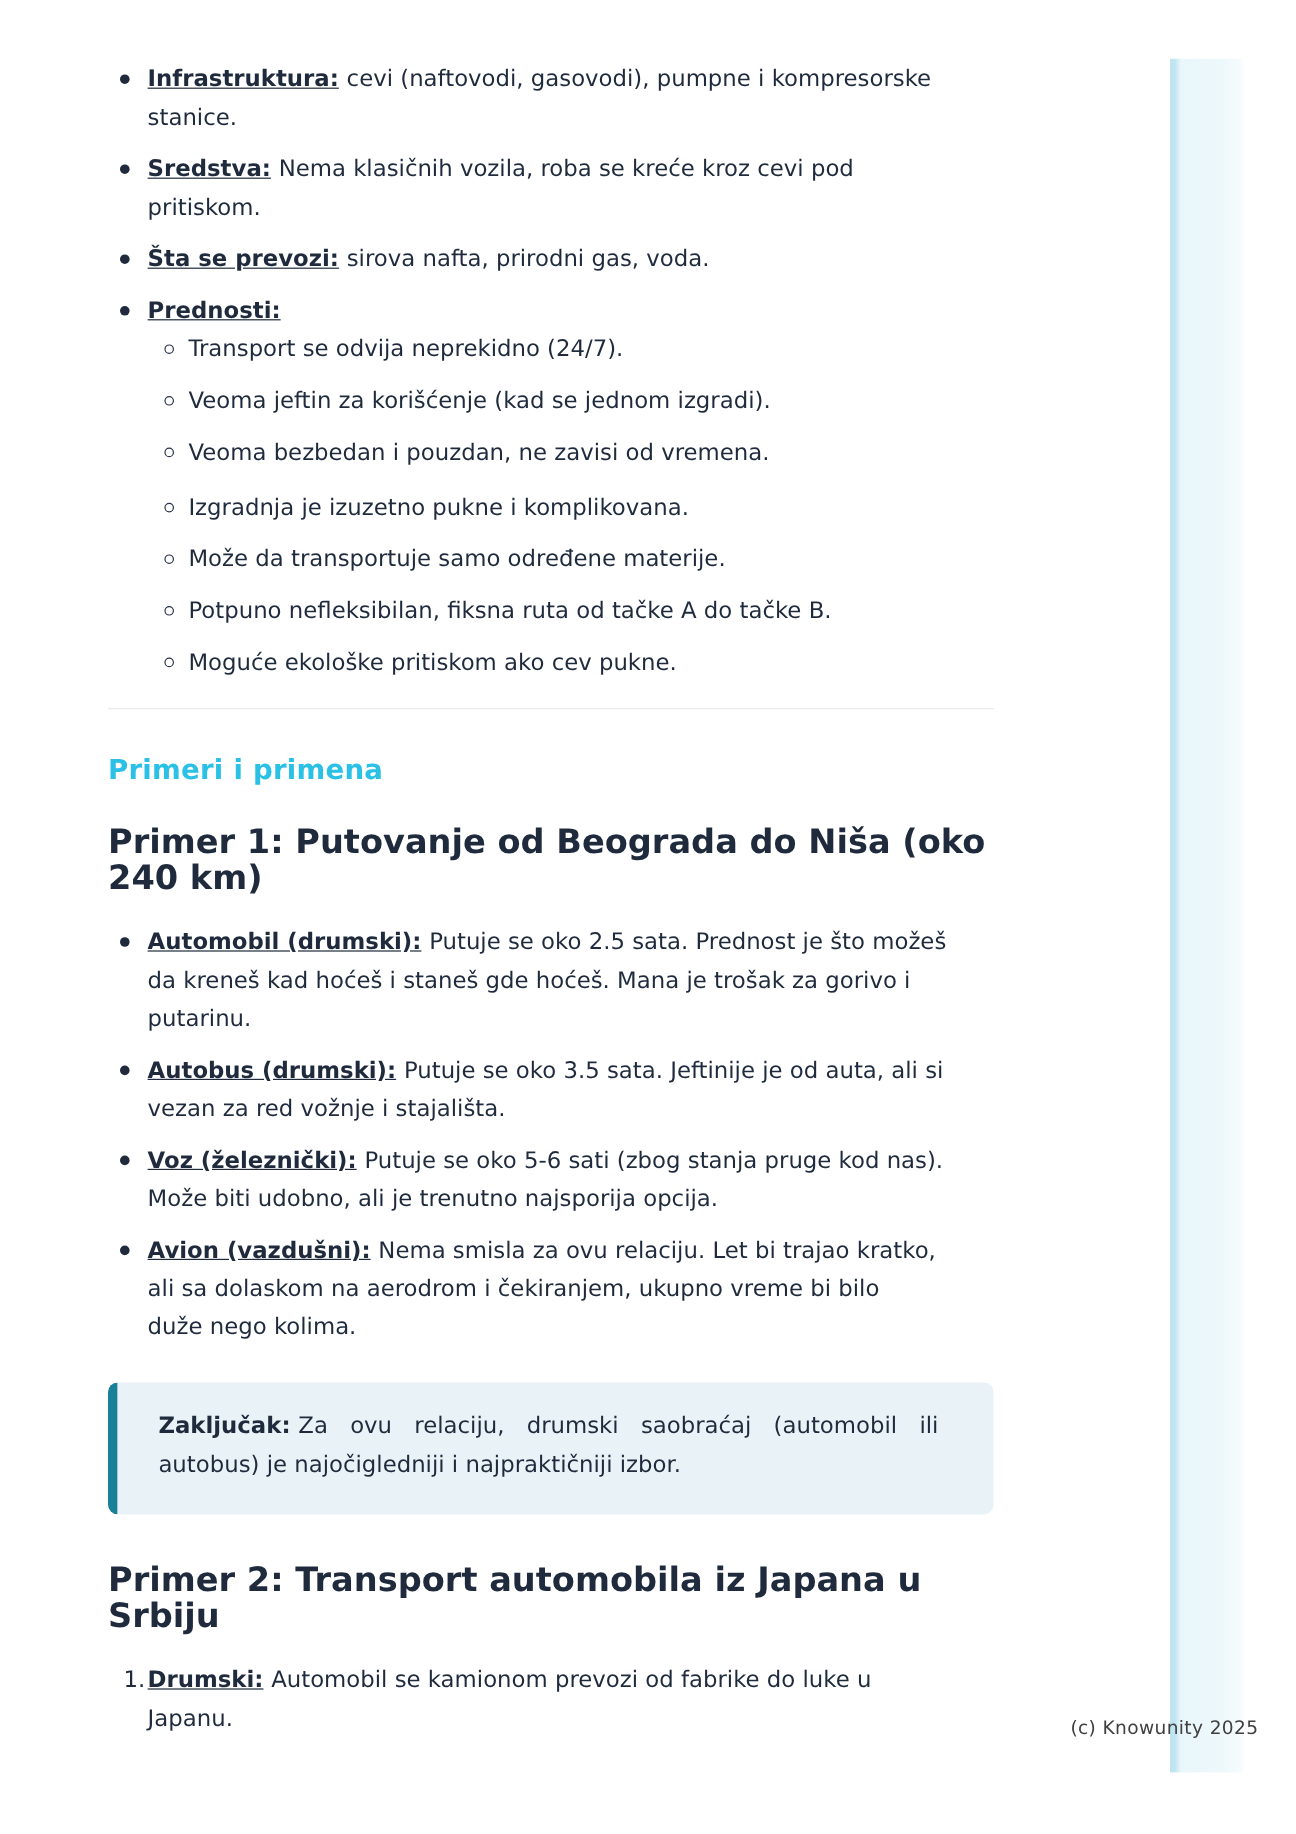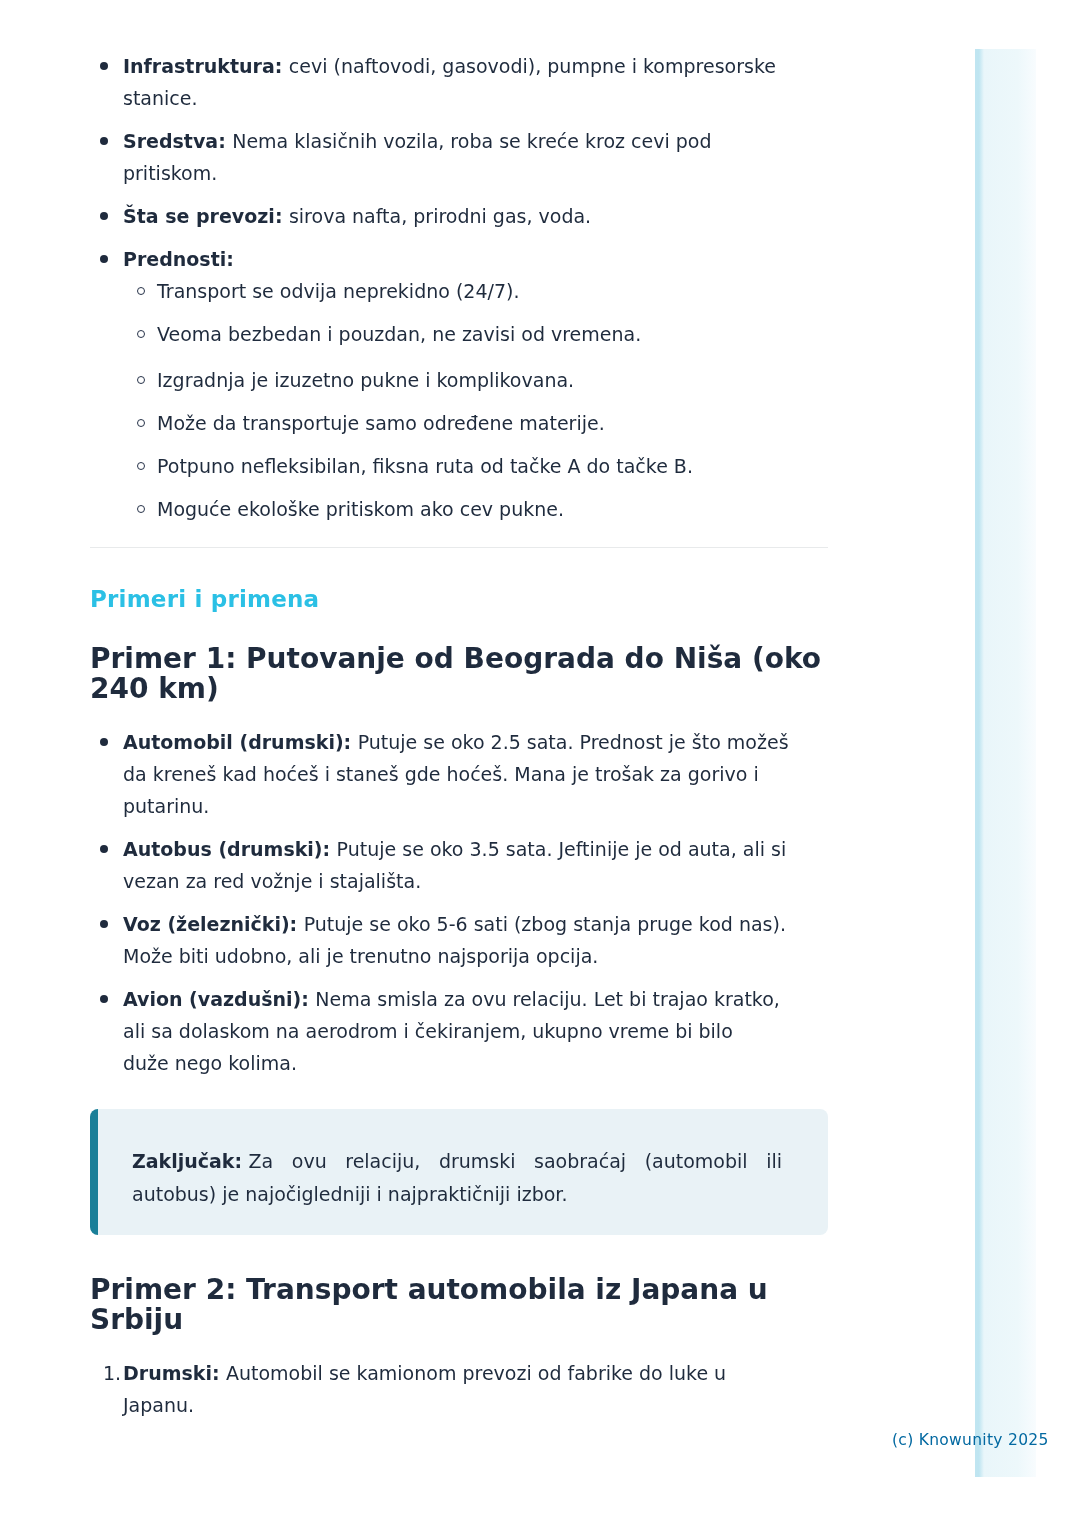--- a/index.html
+++ b/index.html
@@ -21,37 +21,37 @@
     font-size:19px; line-height:32px;
   }
   .li { display:flex; margin-bottom:11px; }
   .has-sub { margin-bottom:0; }
   .mk  { flex:0 0 33px; }
   .mk2 { flex:0 0 23px; }
   .dot  { display:block; width:8px; height:8px; border-radius:50%; background:#1f2b3d; margin:12px 0 0 10px; }
   .ring { display:block; width:8px; height:8px; border-radius:50%; border:1.6px solid #27334a; margin:12px 0 0 3px; }
   .num  { flex:0 0 33px; padding-left:13px; font-size:19px; }
   .t { flex:1; white-space:pre-wrap; }
-  .t strong { font-weight:bold; margin-right:.34em; }
+  .t strong { font-weight:bold; margin-right:.34em;text-decoration:underline; }
   .sub { margin:0 0 14px 44px; }
   .divider { height:1px; background:#e8eaeb; margin:22px 0 32px; }
   .h2 { color:#2bc0e5; font-size:23px; line-height:38px; font-weight:bold; margin:0 0 26px; letter-spacing:.2px; }
   .h3 { font-size:28px; line-height:30px; font-weight:bold; margin:0 0 22px; }
   .callout {
     background:#e9f2f6;
     border-left:8px solid #1a7f98;
     border-radius:8px;
-    padding:36px 46px 24px 34px;
+    padding:20px 46px 24px 34px;
     margin:30px 0 40px;
   }
   .callout .ct { text-align:justify; line-height:33px; }
   .callout .ct strong { font-weight:bold; margin-right:.34em; }
   .footer {
     position:absolute; left:892px; top:1431px;
-    font-size:15.5px; color:#0369a1; letter-spacing:.3px;
+    font-size:15.5px; color:#404040; letter-spacing:.3px;
   }
 </style>
 </head>
 <body>
 
 <div class="page">
 
   <div class="strip"></div>
 
   <div class="content">
@@ -86,20 +86,26 @@
             <i class="dot"></i>
           </span>
         <p class="t"><strong>Prednosti:</strong></p>
       </div>
       <div class="sub">
         <div class="li">
           <span class="mk2">
               <i class="ring"></i>
             </span>
           <p class="t">Transport se odvija neprekidno (24/7).</p>
+        </div>
+        <div class="li">
+          <span class="mk2">
+              <i class="ring"></i>
+            </span>
+          <p class="t">Veoma jeftin za korišćenje (kad se jednom izgradi).</p>
         </div>
         <div class="li">
           <span class="mk2">
               <i class="ring"></i>
             </span>
           <p class="t">Veoma bezbedan i pouzdan, ne zavisi od vremena.</p>
         </div>
       </div>
 
       <div class="sub">

